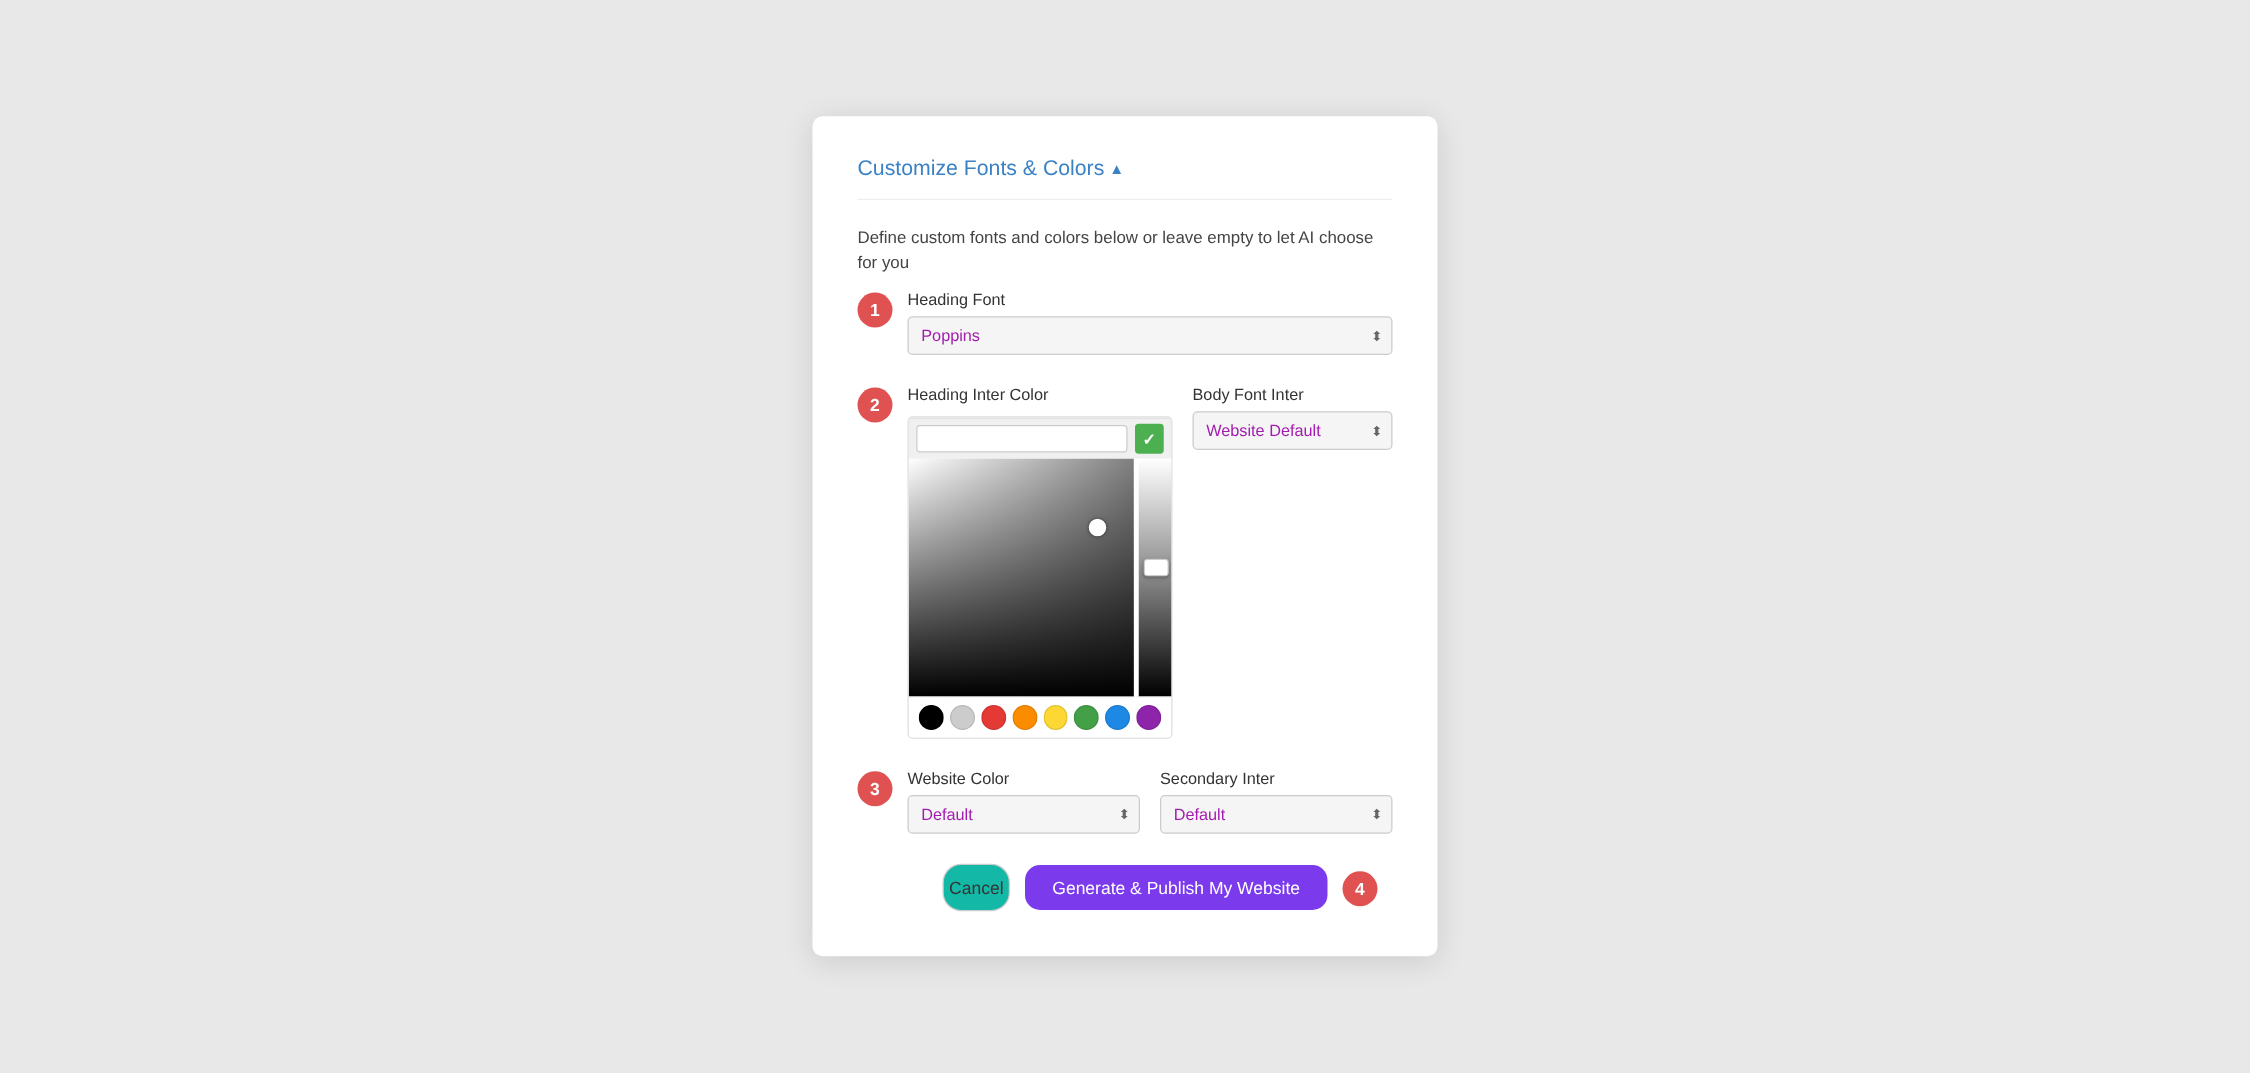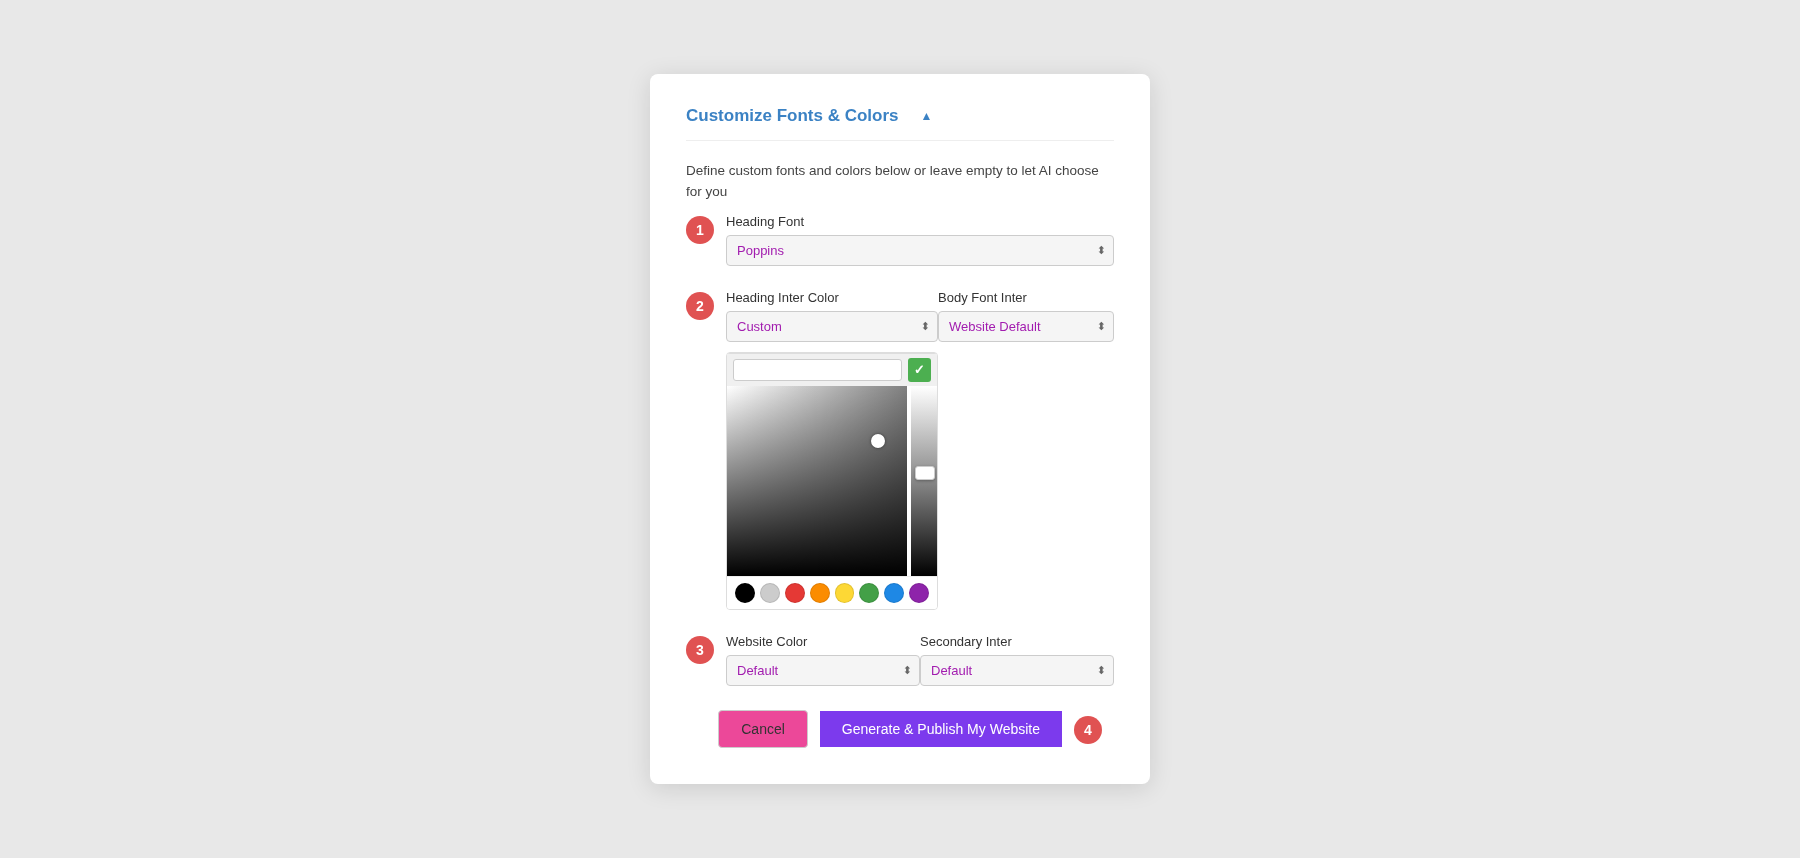--- a/index.html
+++ b/index.html
@@ -16,25 +16,25 @@
       background: #ffffff;
       border-radius: 8px;
       padding: 32px 36px 36px 36px;
       width: 500px;
       box-shadow: 0 4px 24px rgba(0,0,0,0.12);
       position: relative;
     }
     .modal-title {
       color: #3b82c4;
       font-size: 17px;
-      font-weight: 700;
+      font-weight: 400;
       margin-bottom: 14px;
       display: flex;
       align-items: center;
-      gap: 22px;
+      gap: 4px;
     }
     .modal-title .arrow {
       font-size: 12px;
       color: #3b82c4;
     }
     .subtitle {
       font-size: 13.5px;
       color: #444;
       margin-bottom: 12px;
       line-height: 1.5;
@@ -58,21 +58,21 @@
       justify-content: center;
       flex-shrink: 0;
       margin-right: 12px;
       margin-top: 2px;
     }
     .fields-group {
       flex: 1;
     }
     .fields-row {
       display: flex;
-      gap: 0;
+      gap: 16px;
     }
     .field-col {
       flex: 1;
     }
     .field-label {
       font-size: 13px;
       font-weight: 500;
       color: #333;
       margin-bottom: 6px;
     }
@@ -201,32 +201,32 @@
       border: 1px solid rgba(0,0,0,0.1);
     }
     .footer-actions {
       display: flex;
       justify-content: flex-end;
       align-items: center;
       gap: 12px;
       margin-top: 12px;
     }
     .btn-cancel {
-      padding: 10px 22px;
+      padding: 10px 4px;
       border: 1px solid #ccc;
-      border-radius: 4px;
-      background: #ec4899;
+      border-radius: 15px;
+      background: #14b8a6;
       font-size: 14px;
       color: #333;
       cursor: pointer;
     }
     .btn-generate {
       padding: 10px 22px;
       border: none;
-      border-radius: 0;
+      border-radius: 12px;
       background: #7c3aed;
       font-size: 14px;
       color: #fff;
       cursor: pointer;
       font-weight: 500;
     }
     .step-badge-4 {
       width: 28px;
       height: 28px;
       border-radius: 50%;
@@ -278,28 +278,20 @@
       </div>
     </div>
   </div>
 
   <div class="section-row">
     <div class="step-badge">2</div>
     <div class="fields-group">
       <div class="fields-row">
         <div class="field-col">
           <div class="field-label">Heading Inter Color</div>
-          <div class="select-wrapper">
-            <select>
-              <option selected="">Custom</option>
-              <option>Website Default</option>
-              <option>Black</option>
-              <option>White</option>
-            </select>
-          </div>
 
           <div class="color-picker-container">
 
             <div class="hex-bar">
               <input type="text" class="hex-input" value="" placeholder="" style="">
               <button class="hex-confirm">✓</button>
             </div>
 
             <div class="color-gradient">
               <div class="gradient-area"></div>

